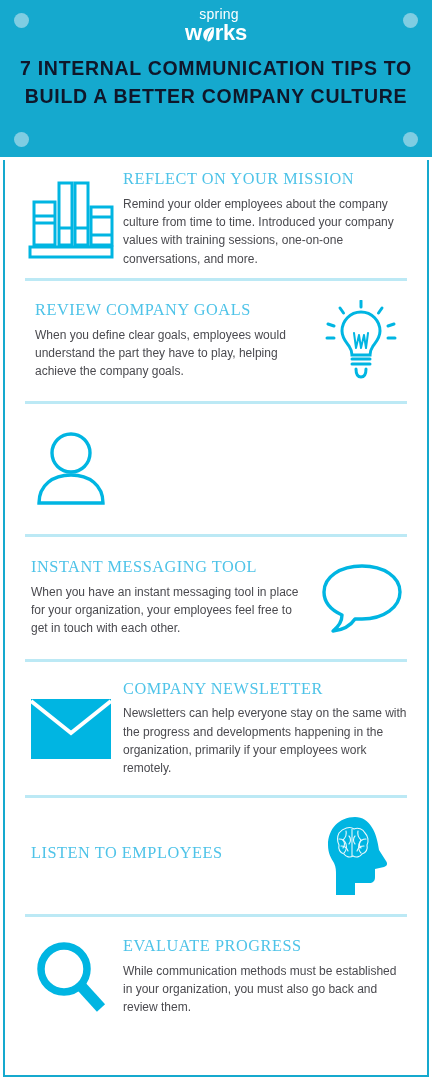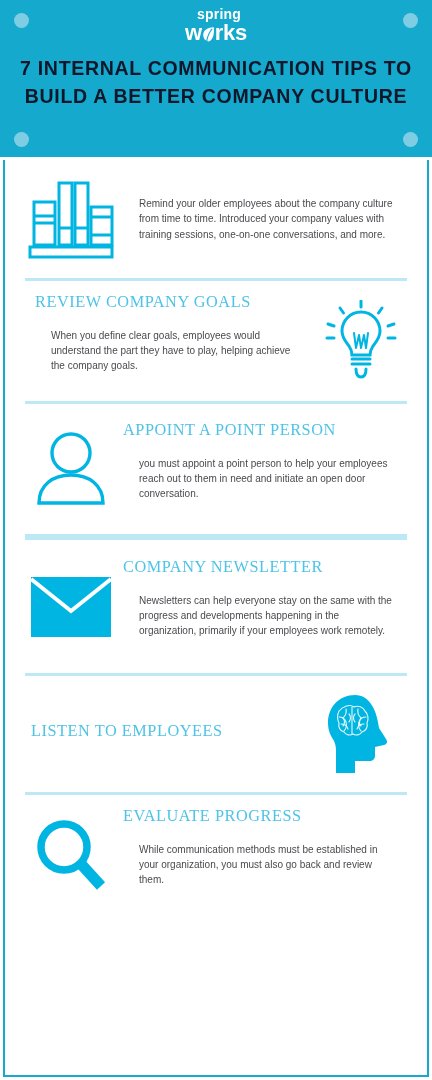--- a/index.html
+++ b/index.html
@@ -49,21 +49,21 @@
     right: 0;
     top: 7px;
     text-align: center;
     color: #ffffff;
     line-height: 1;
     user-select: none;
   }
   .logo-top {
     font-size: 14px;
     letter-spacing: 0.2px;
-    font-weight: 700;
+    font-weight: 400;
     display: block;
     margin-left: 6px;
   }
   .logo-bottom {
     font-size: 22px;
     font-weight: 700;
     letter-spacing: -0.3px;
     display: inline-flex;
     align-items: center;
     margin-top: 1px;
@@ -139,23 +139,23 @@
     font-size: 16.3px;
     letter-spacing: 0.55px;
     font-weight: 400;
     text-transform: uppercase;
     margin: 0 0 6px 0;
     line-height: 1.15;
     white-space: nowrap;
   }
   .tip-body {
     color: #4A4A4F;
-    font-size: 10px;
+    font-size: 12px;
     line-height: 1.52;
-    margin: 16px;
+    margin: 0;
     font-weight: 400;
   }
 
   .divider {
     height: 3px;
     background: #BCE9F5;
     margin: 0 auto;
     width: 382px;
   }
 
@@ -202,20 +202,21 @@
               <path d="M32 50 H45"></path>
               <rect x="48" y="5" width="13" height="62"></rect>
               <path d="M48 50 H61"></path>
               <rect x="64" y="29" width="21" height="38"></rect>
               <path d="M64 39 H85 M64 57 H85"></path>
               <rect x="3" y="69" width="82" height="10"></rect>
             </g>
           </svg>
         </div>
         <div class="tip-text">
+          <h3 class="tip-title">Reflect On Your Mission</h3>
           <p class="tip-body">Remind your older employees about the company culture from time to time. Introduced your company values with training sessions, one-on-one conversations, and more.</p>
         </div>
       </li>
       <div class="divider"></div>
 
       <li class="tip right-icon" style="height:120px;padding-left:18px;">
         <div class="tip-icon">
           <svg class="icon-svg" width="76" height="82" viewBox="0 0 76 82" aria-hidden="true">
             <g fill="none" stroke="#00B5E2" stroke-width="3" stroke-linecap="round">
               <path d="M38 12 C27 12 19 21 19 31 C19 38 23 42 26 46 C28 49 29 52 29 55 H47 C47 52 48 49 50 46 C53 42 57 38 57 31 C57 21 49 12 38 12 Z"></path>
@@ -244,27 +245,34 @@
 
       <li class="tip left-icon" style="height:130px;">
         <div class="tip-icon">
           <svg class="icon-svg" width="76" height="82" viewBox="0 0 76 82" aria-hidden="true">
             <g fill="none" stroke="#00B5E2" stroke-width="3.4">
               <circle cx="38" cy="25" r="19"></circle>
               <path d="M6 75 C6 57 20 47 38 47 C56 47 70 57 70 75 Z"></path>
             </g>
           </svg>
         </div>
-        <div class="tip-text">
-          <h3 class="tip-title">Appoint A Point Person</h3>
-          <p class="tip-body">you must appoint a point person to help your employees reach out to them in need and initiate an open door conversation.</p>
-        </div>
-      </li>
-      <div class="divider"></div>
-
+      </li>
+      <div class="divider"></div>
+
+      <li class="tip right-icon" style="height:122px;">
+        <div class="tip-icon">
+          <svg class="icon-svg" width="86" height="76" viewBox="0 0 86 76" aria-hidden="true">
+            <path d="M44 6 C22 6 6 17 6 32 C6 42 13 50 24 55 C24 62 20 67 15 71 C25 70 33 65 37 59 C39 59 42 59 44 59 C66 59 82 47 82 32 C82 17 66 6 44 6 Z" fill="none" stroke="#00B5E2" stroke-width="3.4" stroke-linejoin="round"></path>
+          </svg>
+        </div>
+        <div class="tip-text">
+          <h3 class="tip-title">Instant Messaging Tool</h3>
+          <p class="tip-body">When you have an instant messaging tool in place for your organization, your employees feel free to get in touch with each other.</p>
+        </div>
+      </li>
       <div class="divider"></div>
 
       <li class="tip left-icon" style="height:133px;border-radius:25px;">
         <div class="tip-icon">
           <svg class="icon-svg" width="80" height="60" viewBox="0 0 80 60" aria-hidden="true">
             <rect x="0" y="0" width="80" height="60" fill="#00B5E2"></rect>
             <path d="M0 2 L40 34 L80 2" fill="none" stroke="#ffffff" stroke-width="4"></path>
           </svg>
         </div>
         <div class="tip-text">

